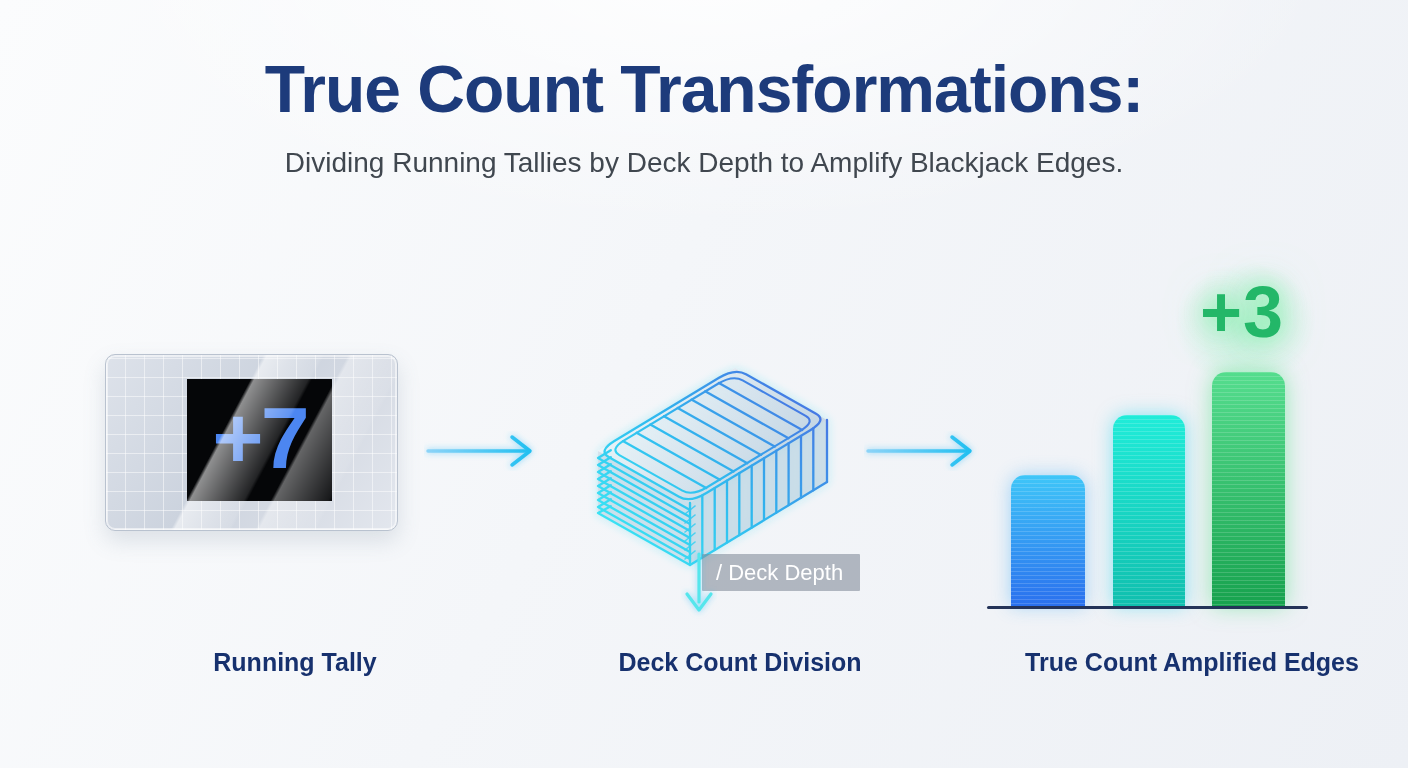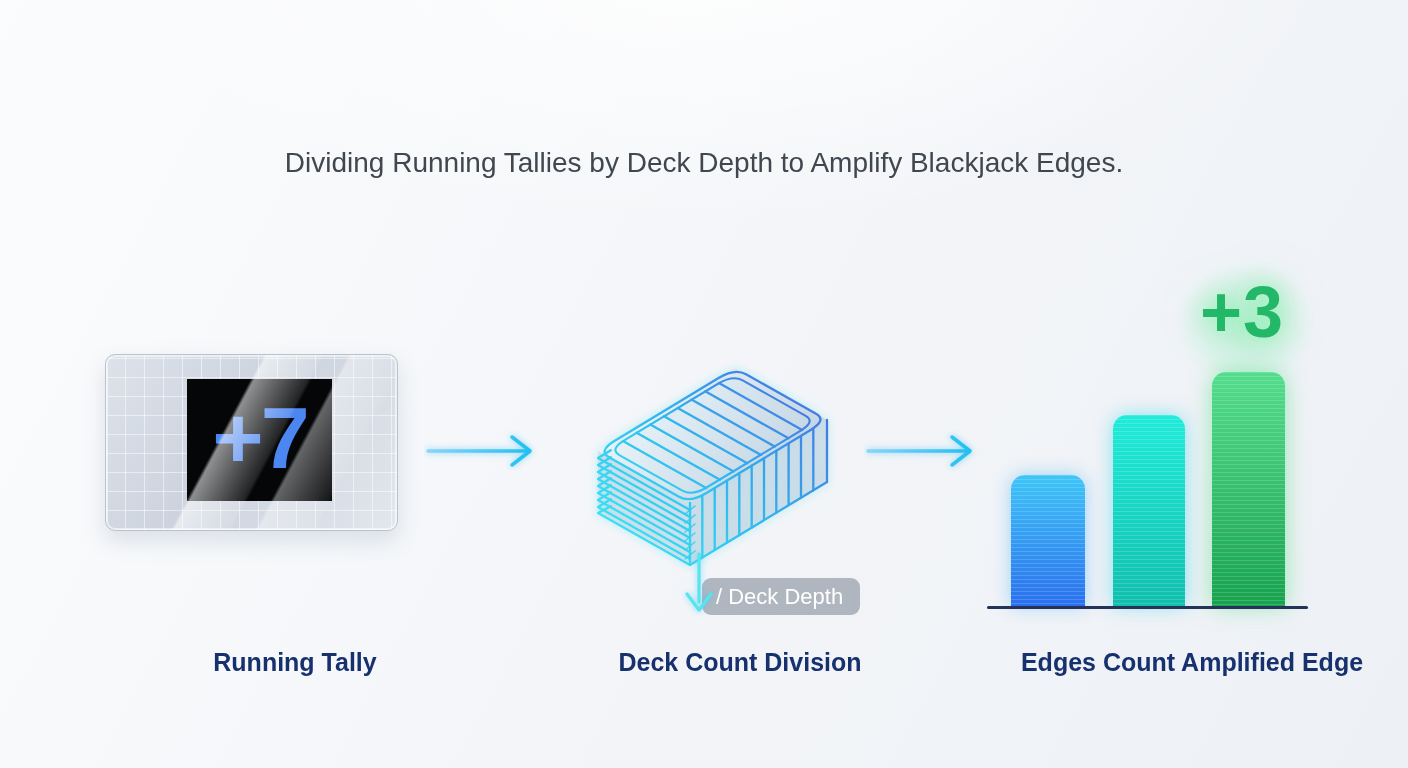--- a/index.html
+++ b/index.html
@@ -56,23 +56,23 @@
 
   
   .arrow-svg{ position:absolute; width:120px; height:40px; }
   .arrow-1{ left:424px; top:431px; }
   .arrow-2{ left:864px; top:431px; }
 
   
   .deck-svg{ position:absolute; left:550px; top:358px; width:300px; height:310px; }
   .deck-badge{
     position:absolute; left:702px; top:554px; height:37px; z-index:5;
-    padding:0 17px 0 14px; border-radius:9px;
+    padding:0 17px 0 14px; border-radius:1px;
     background:rgba(128,137,151,.58);
-    color:#ffffff; font-size:22px; line-height:37px; white-space:nowrap;margin-top:24px;
+    color:#ffffff; font-size:22px; line-height:37px; white-space:nowrap;
   }
   .down-arrow-svg{ position:absolute; left:681px; top:550px; width:36px; height:70px; z-index:6; }
 
   
   .glow-spot{
     position:absolute; left:1148px; top:238px; width:195px; height:175px; z-index:0;
     background:radial-gradient(closest-side, rgba(150,240,190,.55), rgba(150,240,190,0) 72%);
   }
   .chart{ position:absolute; left:987px; top:280px; width:321px; height:329px; z-index:1; }
   .chart .baseline{
@@ -115,20 +115,21 @@
   }
   .label-1{ left:252px; }
   .label-2{ left:697px; }
   .label-3{ left:1149px; }
 </style>
 </head>
 <body>
 
 <div class="stage">
 
+  <h1 class="title">True Count Transformations:</h1>
   <p class="subtitle">Dividing Running Tallies by Deck Depth to Amplify Blackjack Edges.</p>
 
   <div class="tally-card">
     <div class="tally-screen">
       <span class="tally-value">+7</span>
     </div>
     <div class="gloss"></div>
   </div>
 
   <svg class="arrow-svg arrow-1" viewBox="0 0 120 40">
@@ -236,15 +237,15 @@
   <div class="chart">
     <div class="bar bar-low"></div>
     <div class="bar bar-mid"></div>
     <div class="bar bar-high"></div>
     <div class="baseline"></div>
   </div>
   <div class="plus3">+3</div>
 
   <div class="step-label label-1">Running Tally</div>
   <div class="step-label label-2">Deck Count Division</div>
-  <div class="step-label label-3">Edges Count Amplified Edge</div>
+  <div class="step-label label-3">True Count Amplified Edges</div>
 
 </div>
 
 </body></html>

